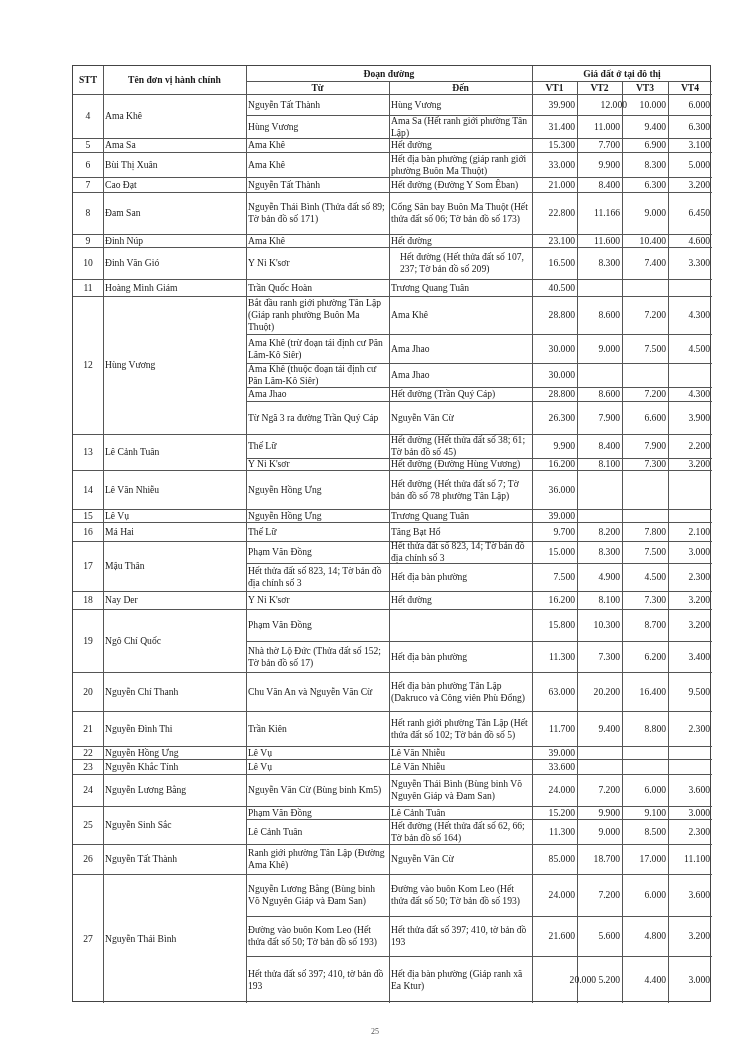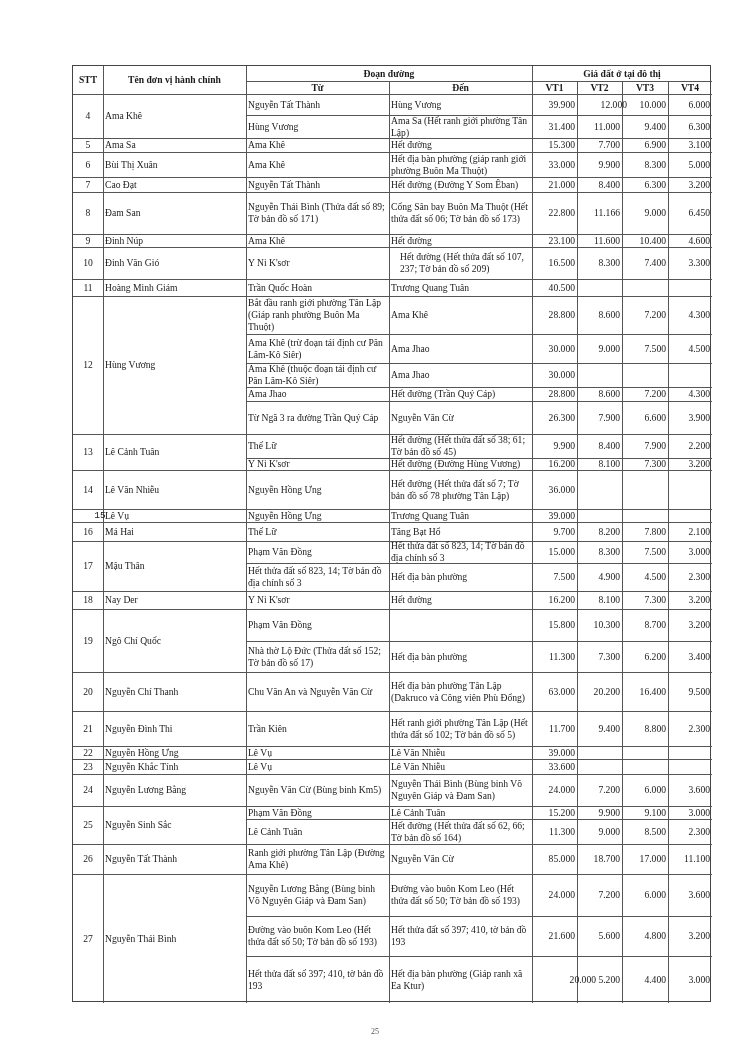--- a/index.html
+++ b/index.html
@@ -179,21 +179,21 @@
       <div class="hline" style="left: 0px; top: 404px; width: 639px;"></div>
       <div class="cell vmid ctr" style="left: 0px; top: 404px; width: 30px; height: 39px;">14</div>
       <div class="cell vmid" style="left: 30px; top: 404px; width: 143px; height: 39px;">Lê Văn Nhiễu</div>
       <div class="cell vmid" style="left: 173px; top: 404px; width: 143px; height: 39px;">Nguyễn Hồng Ưng</div>
       <div class="cell vmid" style="left: 316px; top: 404px; width: 143px; height: 39px;">Hết đường (Hết thửa đất số 7; Tờ bản đồ số 78 phường Tân Lập)</div>
       <div class="cell vmid num" style="left: 459px; top: 404px; width: 45px; height: 39px;">36.000</div>
       <div class="cell vmid num" style="left: 504px; top: 404px; width: 45px; height: 39px;"></div>
       <div class="cell vmid num" style="left: 549px; top: 404px; width: 46px; height: 39px;"></div>
       <div class="cell vmid num" style="left: 595px; top: 404px; width: 44px; height: 39px;"></div>
       <div class="hline" style="left: 0px; top: 443px; width: 639px;"></div>
-      <div class="cell vmid ctr" style="left: 12px; top: 443px; width: 30px; height: 13px; font-family: Liberation Mono, monospace;">15</div>
+      <div class="cell vmid ctr" style="left: 0px; top: 443px; width: 30px; height: 13px;">15</div>
       <div class="cell vmid" style="left: 30px; top: 443px; width: 143px; height: 13px;">Lê Vụ</div>
       <div class="cell vmid" style="left: 173px; top: 443px; width: 143px; height: 13px;">Nguyễn Hồng Ưng</div>
       <div class="cell vmid" style="left: 316px; top: 443px; width: 143px; height: 13px;">Trương Quang Tuân</div>
       <div class="cell vmid num" style="left: 459px; top: 443px; width: 45px; height: 13px;">39.000</div>
       <div class="cell vmid num" style="left: 504px; top: 443px; width: 45px; height: 13px;"></div>
       <div class="cell vmid num" style="left: 549px; top: 443px; width: 46px; height: 13px;"></div>
       <div class="cell vmid num" style="left: 595px; top: 443px; width: 44px; height: 13px;"></div>
       <div class="hline" style="left: 0px; top: 456px; width: 639px;"></div>
       <div class="cell vmid ctr" style="left: 0px; top: 456px; width: 30px; height: 19px;">16</div>
       <div class="cell vmid" style="left: 30px; top: 456px; width: 143px; height: 19px;">Má Hai</div>

